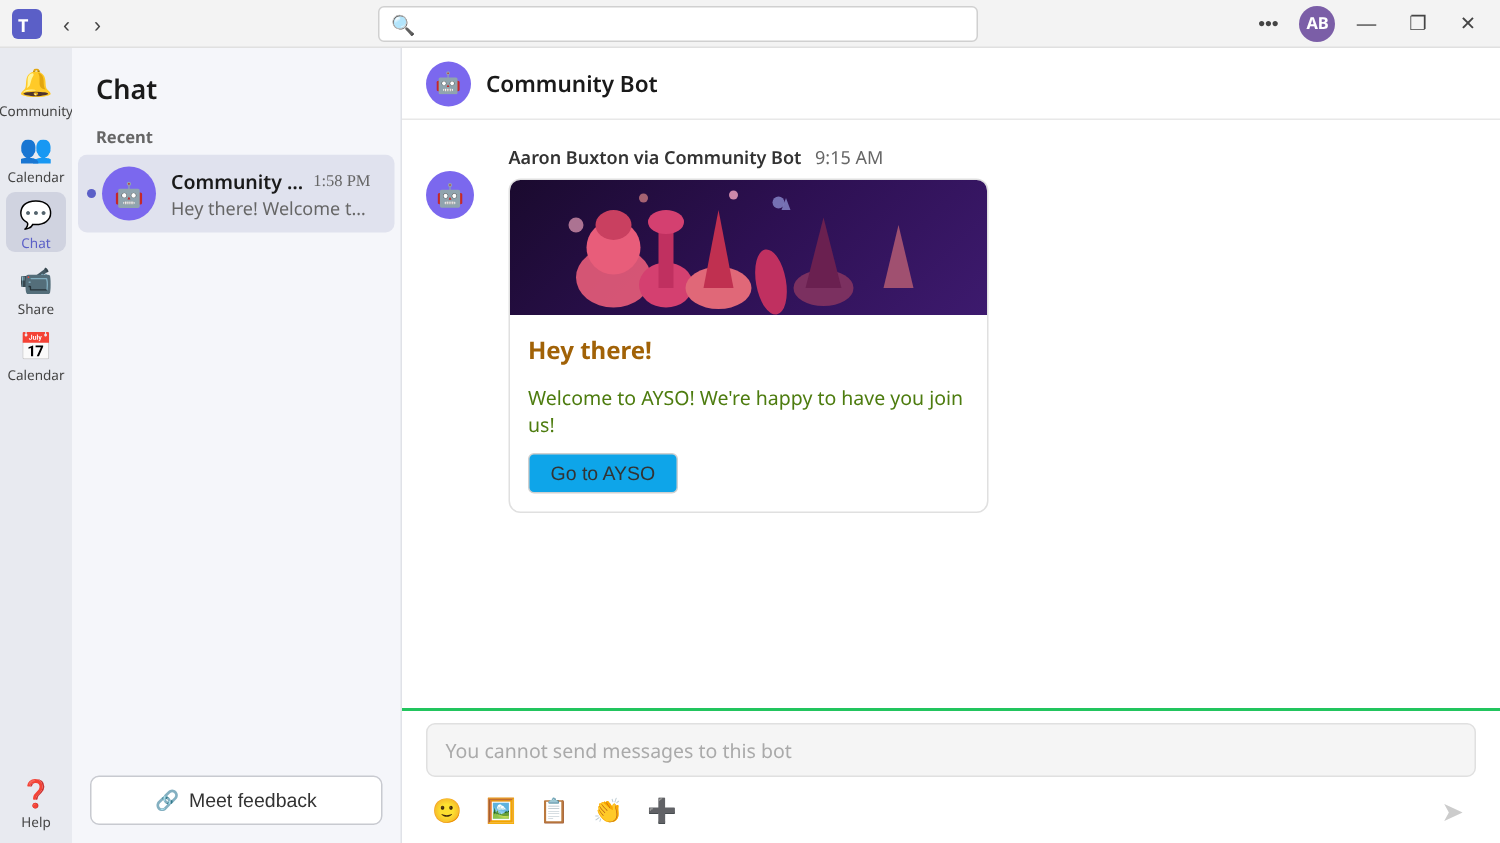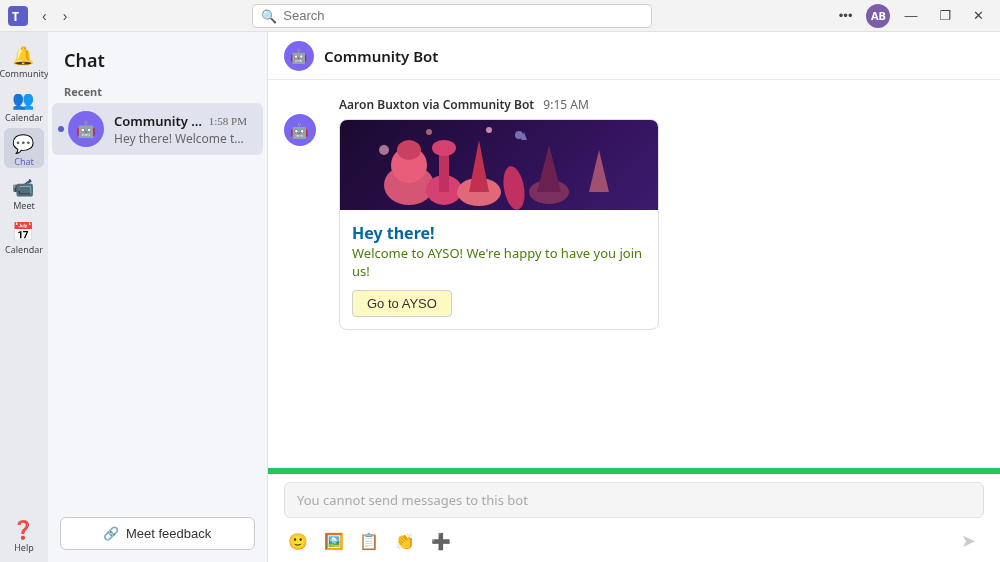--- a/index.html
+++ b/index.html
@@ -330,41 +330,41 @@
       justify-content: center;
       overflow: hidden;
       position: relative;
     }
     .message-card-body {
       padding: 12px;
     }
     .card-title {
       font-size: 16px;
       font-weight: 700;
-      color: #0369a1;
-      margin-bottom: 0;
+      color: #a16207;
+      margin-bottom: 12px;
     }
     .card-desc {
       font-size: 13px;
       color: #4d7c0f;
       margin-bottom: 10px;
     }
     .card-btn {
       border: 1px solid #d0d0d0;
-      background: #fef9c3;
+      background: #0ea5e9;
       border-radius: 4px;
       padding: 5px 14px;
       font-size: 13px;
       cursor: pointer;
       color: #333;
     }
 
     
     .input-area {
-      border-top: 6px solid #22c55e;
+      border-top: 2px solid #22c55e;
       padding: 8px 16px 4px;
       flex-shrink: 0;
     }
     .input-box {
       background: #f5f5f5;
       border: 1px solid #e0e0e0;
       border-radius: 6px;
       padding: 8px 12px;
       font-size: 13px;
       color: #aaa;
@@ -409,21 +409,20 @@
         <text x="4" y="15" font-size="12" fill="white" font-weight="bold">T</text>
       </svg>
     </div>
     <div class="titlebar-nav">
       <button>‹</button>
       <button>›</button>
     </div>
   </div>
   <div class="search-bar">
     <span style="color:#888;font-size:13px;">🔍</span>
-    <input type="text" placeholder="Search" style="">
   </div>
   <div class="titlebar-right">
     <button>•••</button>
     <div class="avatar-circle">AB</div>
     <button>—</button>
     <button>❐</button>
     <button class="close-btn">✕</button>
   </div>
 </div>
 
@@ -437,21 +436,21 @@
     <div class="sidebar-icon-item">
       <span class="icon-svg">👥</span>
       <span class="icon-label">Calendar</span>
     </div>
     <div class="sidebar-icon-item active">
       <span class="icon-svg">💬</span>
       <span class="icon-label">Chat</span>
     </div>
     <div class="sidebar-icon-item">
       <span class="icon-svg">📹</span>
-      <span class="icon-label">Meet</span>
+      <span class="icon-label">Share</span>
     </div>
     <div class="sidebar-icon-item">
       <span class="icon-svg">📅</span>
       <span class="icon-label">Calendar</span>
     </div>
     <div class="sidebar-icon-item sidebar-bottom">
       <span class="icon-svg">❓</span>
       <span class="icon-label">Help</span>
     </div>
   </div>

